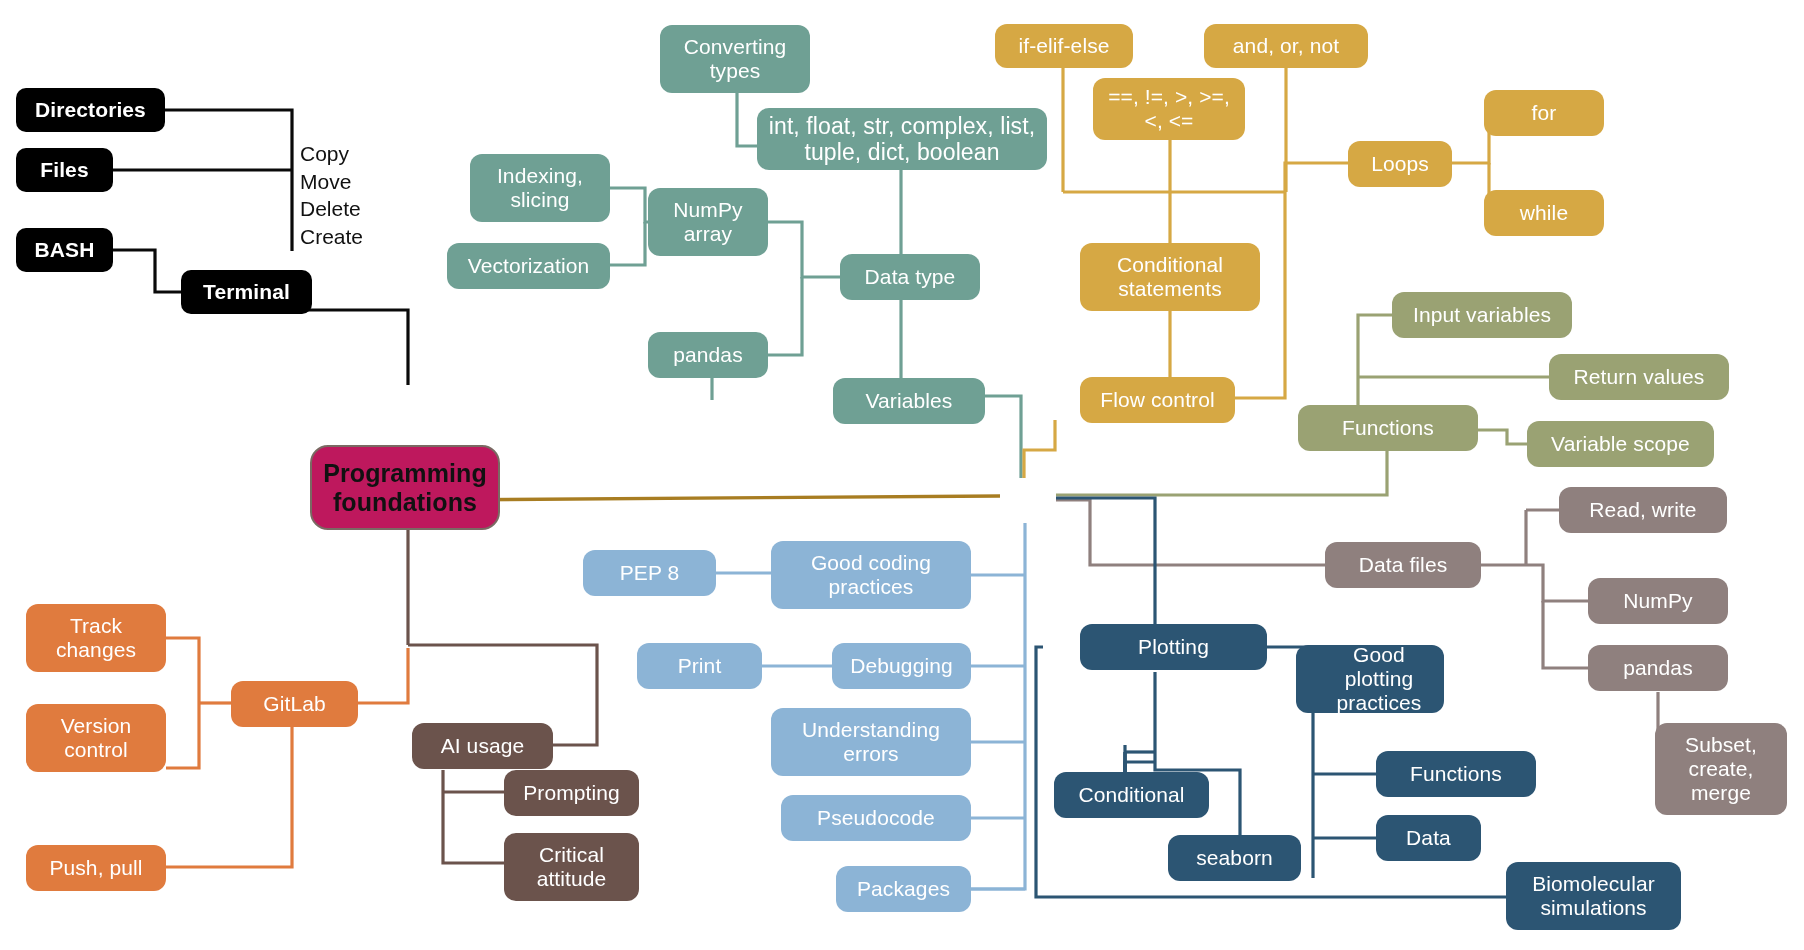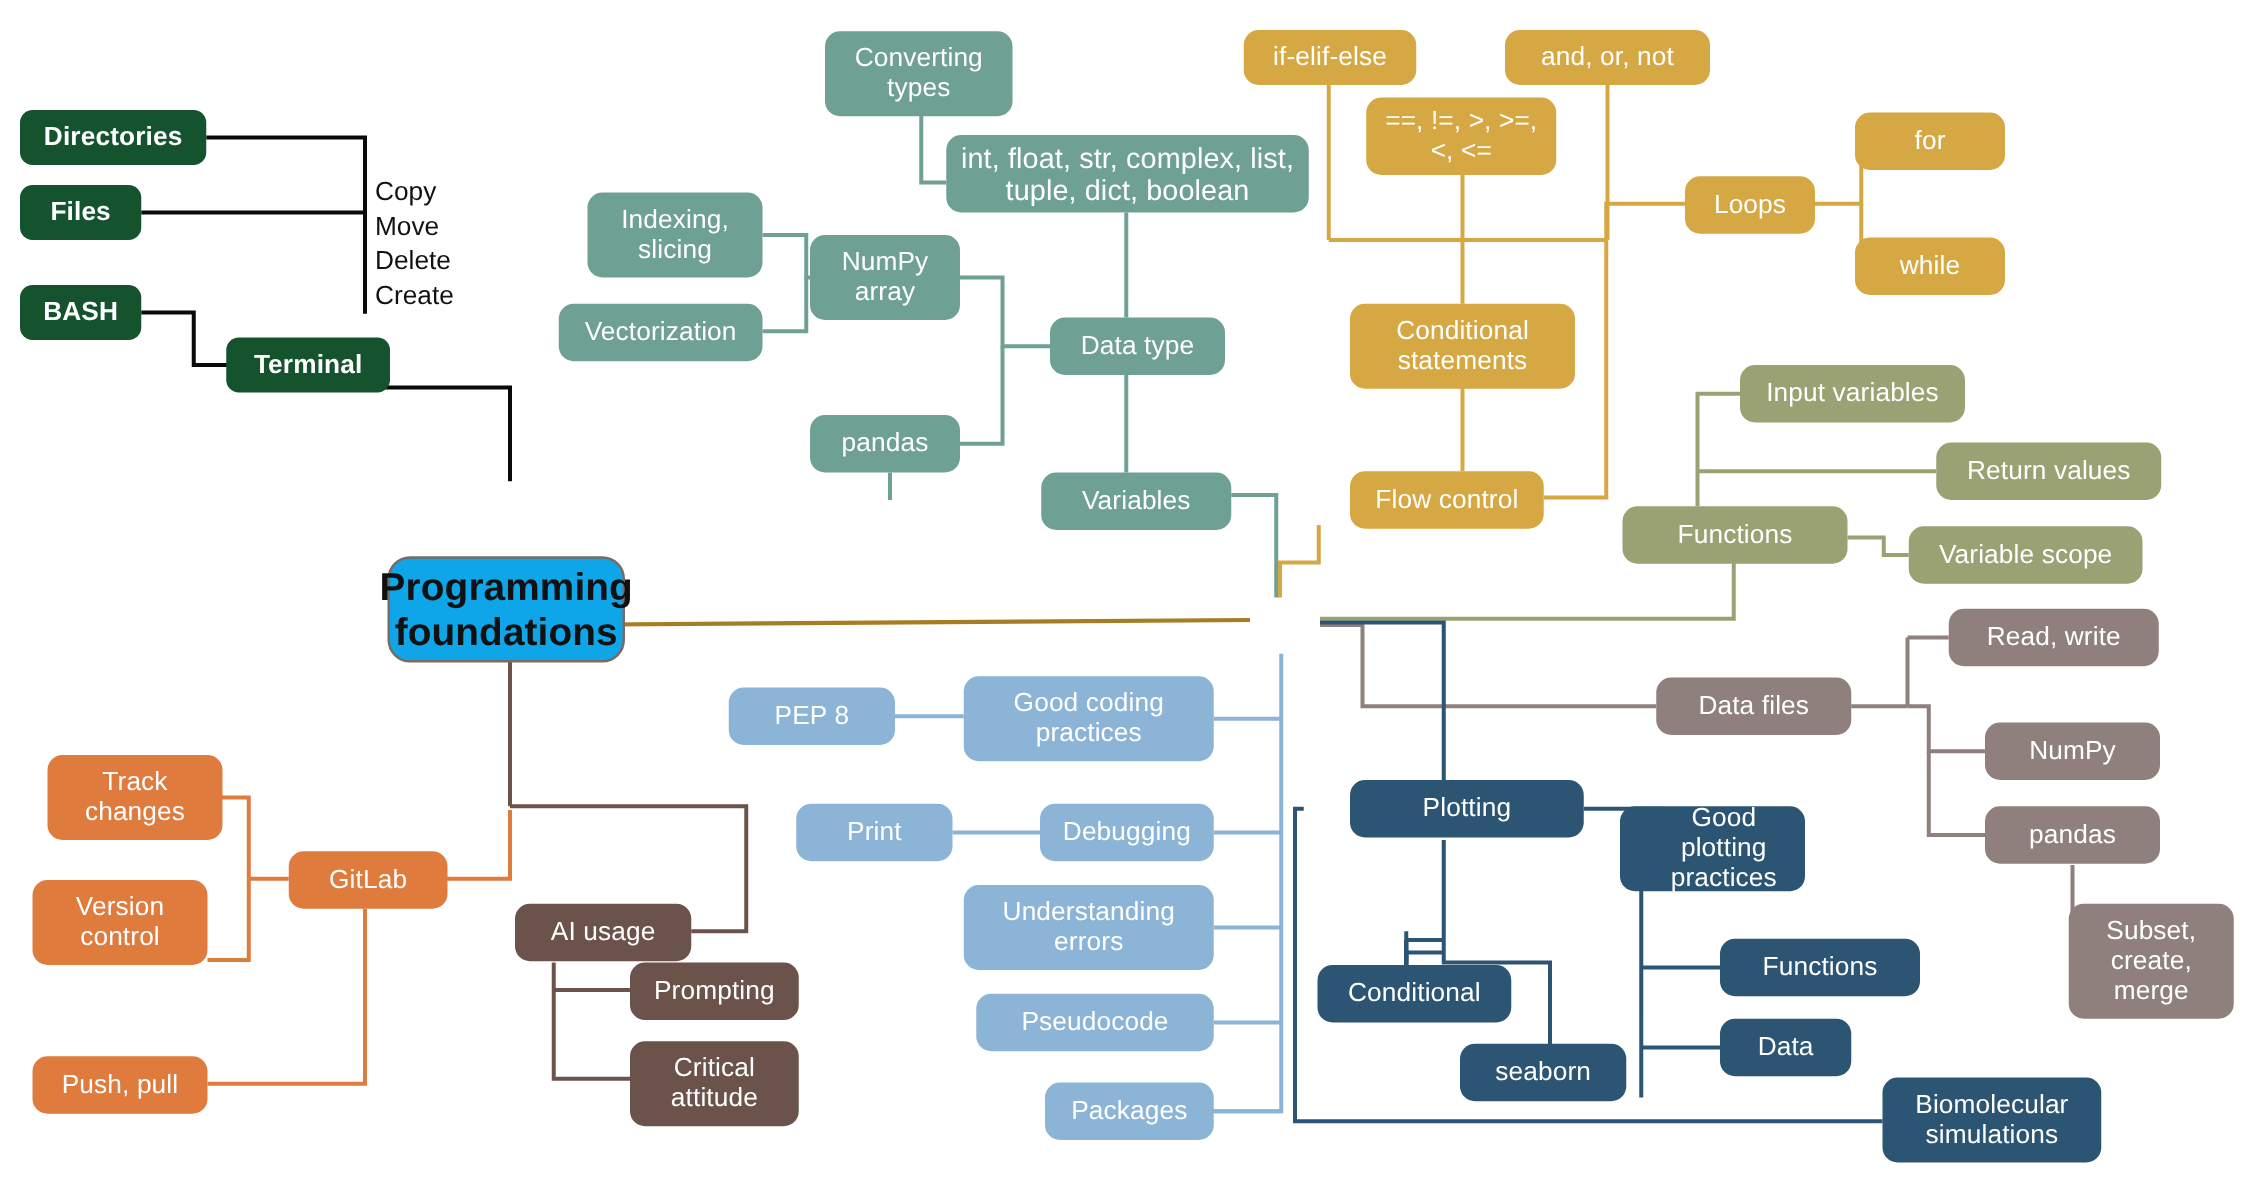--- a/index.html
+++ b/index.html
@@ -31,28 +31,28 @@
     text-align:center;
     border-radius:12px;
     color:#ffffff;
     font-size:21px;
     line-height:1.14;
     letter-spacing:0.1px;
     padding:4px 10px;
     z-index:5;
   }
   .node.root{
-    background:#0ea5e9;
+    background:#be185d;
     color:#111111;
     font-weight:bold;
     border:2.5px solid #7a6a63;
     border-radius:18px;
-    font-size:31px;
-  }
-  .node.black{ background:#14532d; border-radius:10px; font-weight:600;}
+    font-size:25px;
+  }
+  .node.black{ background:#000000; border-radius:10px; font-weight:600;}
   .node.teal{ background:#6fa094; }
   .node.gold{ background:#d6a844; }
   .node.olive{ background:#9aa273; }
   .node.orange{ background:#e07b3e; }
   .node.brown{ background:#6b534c; }
   .node.lightblue{ background:#8cb4d6; }
   .node.darkblue{ background:#2c5573; }
   .node.taupe{ background:#8f807e; }
   .node.pythonnode{ background:#c08a22; }
   .free-label{
@@ -244,21 +244,21 @@
   </div>
   <div class="free-label" style="left:300px;top:140px;">Copy
 Move
 Delete
 Create</div>
 
   <div class="node root" style="left:310px;top:445px;width:190px;height:85px;">
     <span>Programming foundations</span>
   </div>
 
-  <div class="node orange" style="left:26px;top:604px;width:140px;height:68px;margin-left:12px;">
+  <div class="node orange" style="left:26px;top:604px;width:140px;height:68px;">
     <span>Track changes</span>
   </div>
   <div class="node orange" style="left:26px;top:704px;width:140px;height:68px;">
     <span>Version control</span>
   </div>
   <div class="node orange" style="left:231px;top:681px;width:127px;height:46px;">
     <span>GitLab</span>
   </div>
   <div class="node orange" style="left:26px;top:845px;width:140px;height:46px;">
     <span>Push, pull</span>

